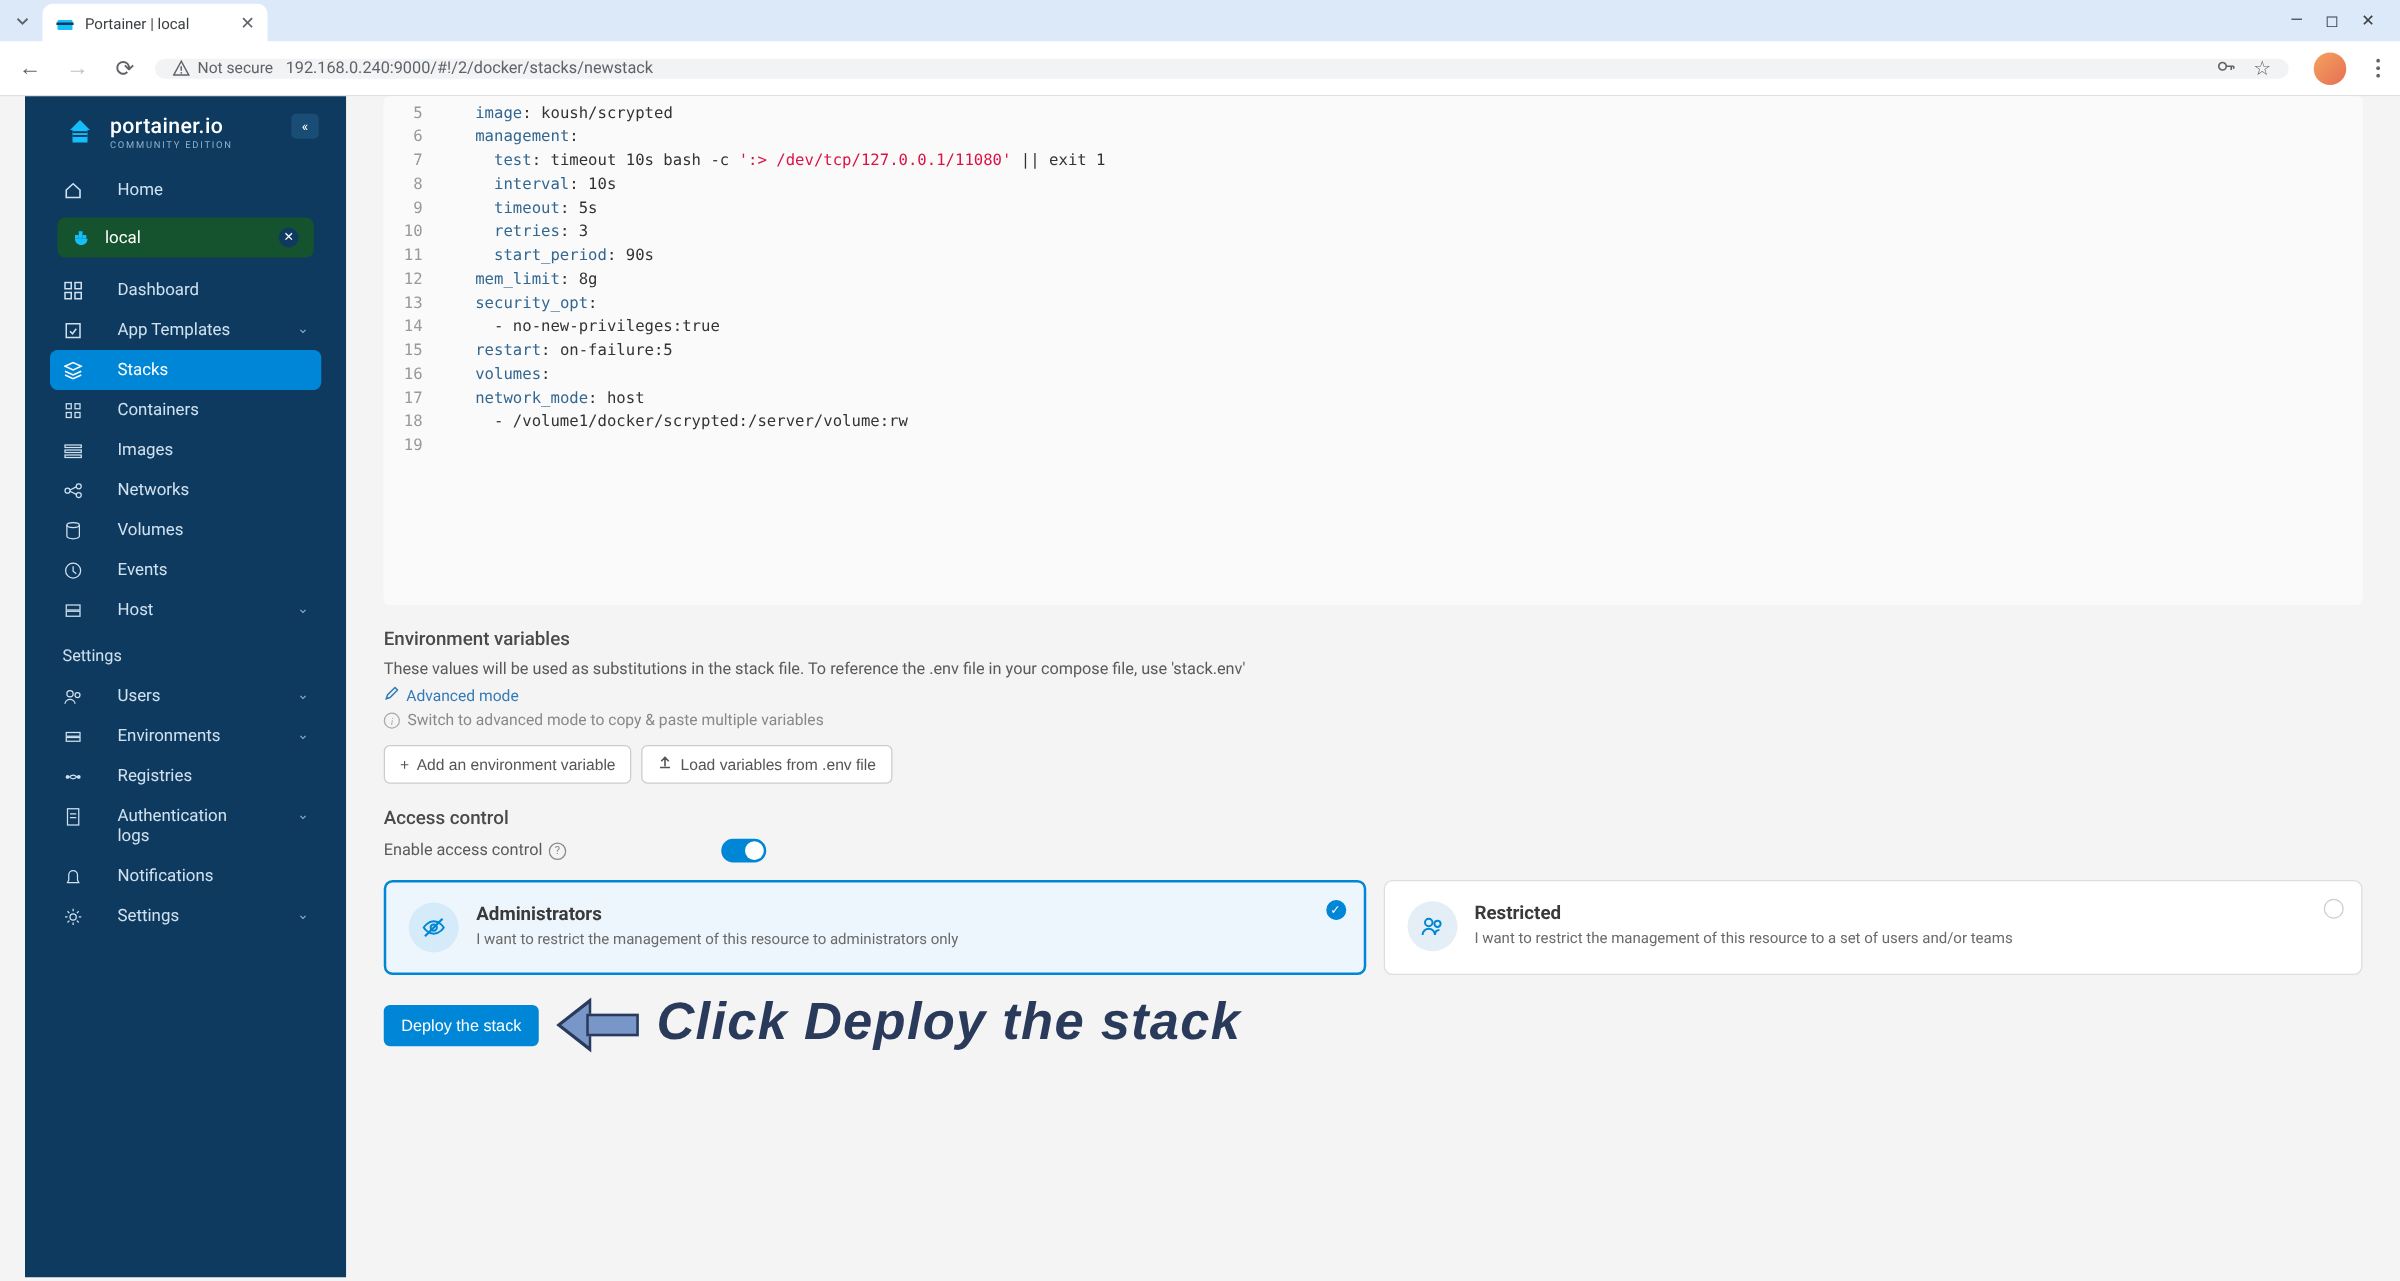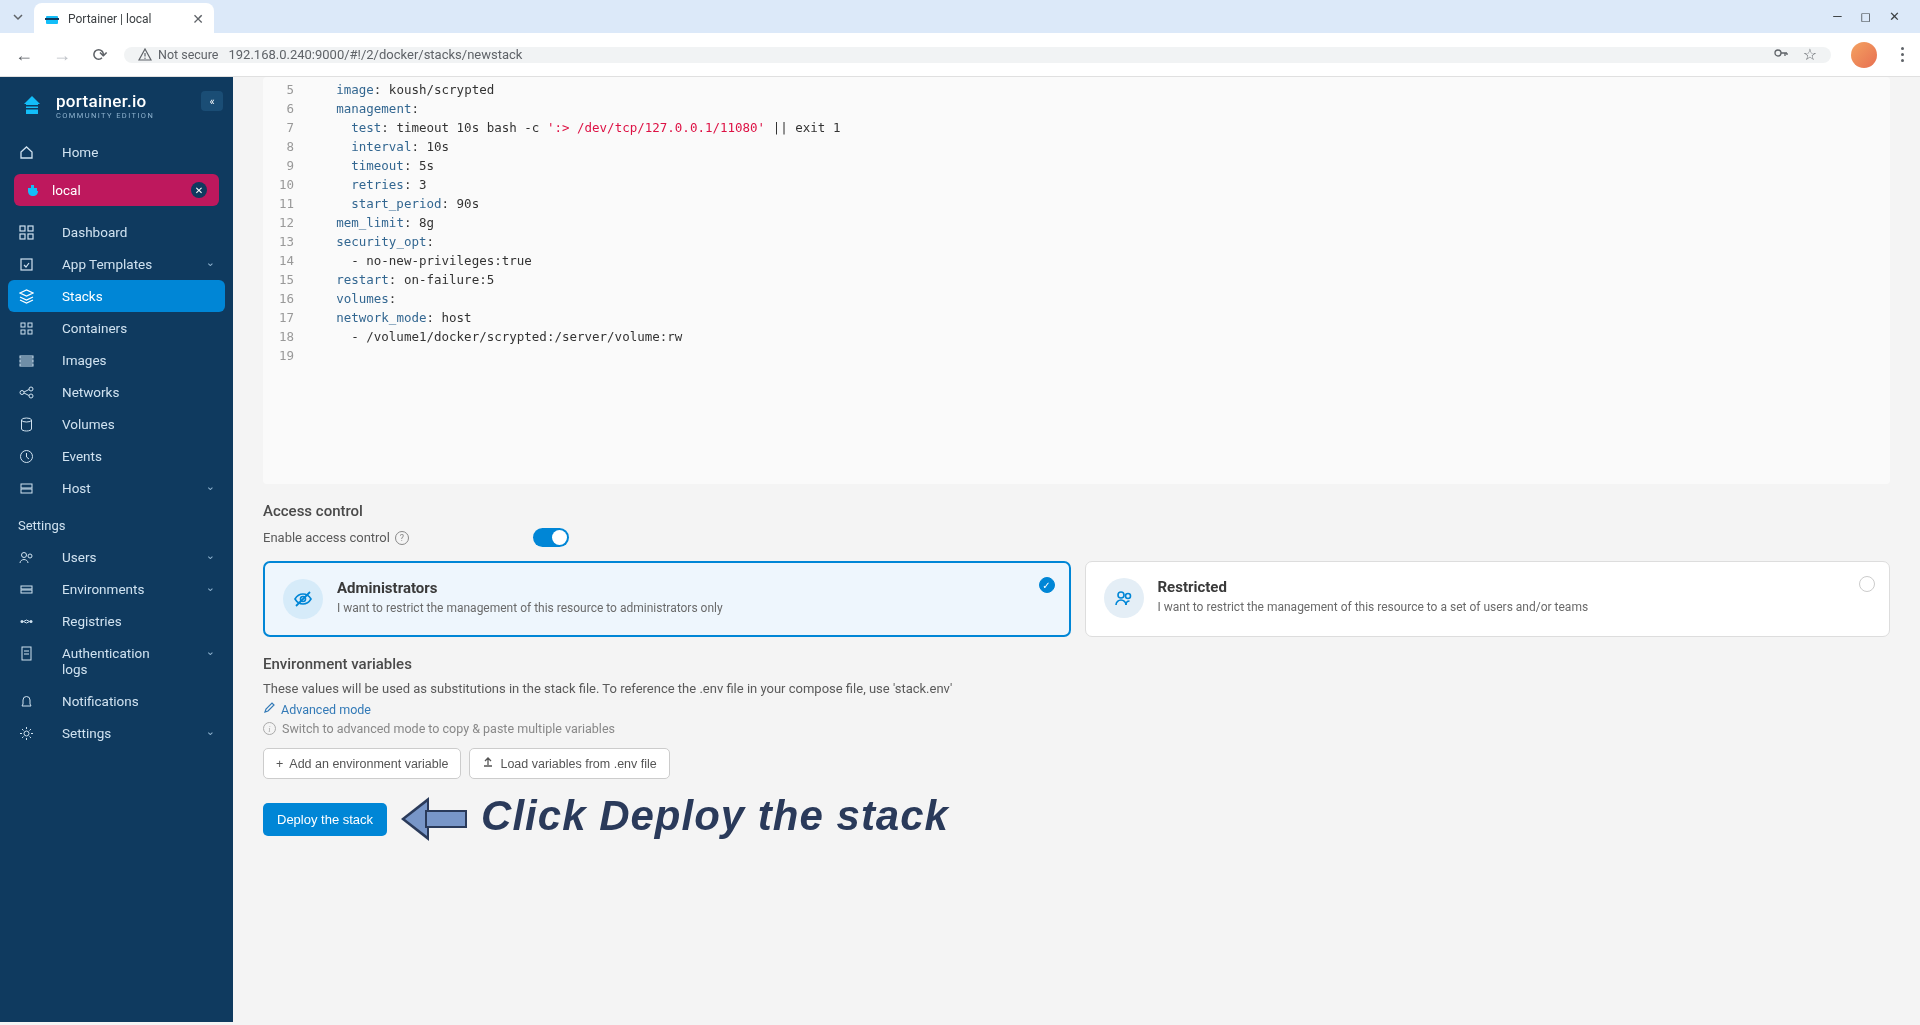--- a/index.html
+++ b/index.html
@@ -23,33 +23,33 @@
 .url-text { color: #5f6368; font-size: 13px; }
 .url-icons { display: flex; gap: 14px; color: #5f6368; align-items: center; }
 .avatar { width: 26px; height: 26px; border-radius: 50%; background: linear-gradient(135deg,#f4a261,#e76f51); margin-left: 10px; }
 .menu-dots { margin-left: 8px; color: #5f6368; cursor: pointer; display: flex; flex-direction: column; gap: 3px; padding: 0 6px; }
 .menu-dots span { width: 3px; height: 3px; background: #5f6368; border-radius: 50%; }
 
 
 .app { display: flex; height: calc(100vh - 80px); }
 
 
-.sidebar { width: 233px; background: #0f3a5f; color: #fff; display: flex; flex-direction: column; padding: 14px 0; overflow-y: auto; }
+.sidebar { width: 257px; background: #0f3a5f; color: #fff; display: flex; flex-direction: column; padding: 14px 12px; overflow-y: auto; margin-left: 20px; }
 .logo-row { display: flex; align-items: center; padding: 0 18px 16px; gap: 10px; position: relative; }
 .logo-icon { width: 28px; height: 28px; }
 .logo-text { display: flex; flex-direction: column; }
 .logo-main { font-size: 17px; font-weight: 500; letter-spacing: 0.3px; }
 .logo-sub { font-size: 7.5px; letter-spacing: 1.4px; color: #8fb3cf; }
 .collapse-btn { position: absolute; right: 10px; top: 0; width: 22px; height: 20px; background: #1a4d75; border-radius: 4px; display: flex; align-items: center; justify-content: center; font-size: 11px; cursor: pointer; }
 
 .nav-item { display: flex; align-items: flex-start; padding: 8px 18px; gap: 28px; font-size: 13.5px; cursor: pointer; color: #d0e2f0; position: relative; }
 .nav-item.active { background: #0086d6; color: #fff; border-radius: 6px; margin: 0 8px; padding: 8px 10px; }
 .nav-icon { width: 16px; height: 16px; display: flex; align-items: center; justify-content: center; flex-shrink: 0; }
 .nav-chevron { margin-left: auto; font-size: 11px; color: #8fb3cf; }
-.env-pill { margin: 6px 14px 10px; background: #be185d; border-radius: 6px; padding: 8px 12px; display: flex; align-items: flex-end; gap: 10px; font-size: 13.5px; position: relative; }
+.env-pill { margin: 6px 14px 10px; background: #14532d; border-radius: 6px; padding: 8px 12px; display: flex; align-items: flex-end; gap: 10px; font-size: 13.5px; position: relative; }
 .env-close { margin-left: auto; width: 16px; height: 16px; background: #0f3a5f; border-radius: 50%; display: flex; align-items: center; justify-content: center; font-size: 10px; cursor: pointer; }
 .section-label { padding: 14px 18px 8px; font-size: 13px; color: #d0e2f0; }
 
 
 .main { flex: 1; background: #f4f4f4; overflow-y: auto; padding: 0 20px 20px; position: relative; }
 .card { background: #fff; border-radius: 8px; padding: 0; margin-top: 0; }
 .editor { background: #fafafa; display: flex; font-family: "SFMono-Regular", Consolas, monospace; font-size: 12.5px; line-height: 1.5; border-radius: 4px; }
 .gutter { padding: 4px 12px 4px 16px; color: #999; text-align: right; user-select: none; }
 .gutter div { height: 19px; }
 .code { padding: 4px 0; flex: 1; }
@@ -394,62 +394,20 @@
               <div class="code-line">&nbsp;</div>
               <div class="code-line">&nbsp;</div>
               <div class="code-line">&nbsp;</div>
               <div class="code-line">&nbsp;</div>
               <div class="code-line">&nbsp;</div>
             </div>
         </div>
       </div>
 
       <div class="section">
-        <div class="section-title">Access control</div>
-        <div class="toggle-row">
-          <span class="toggle-label">
-            <span>Enable access control</span>
-            <span class="help-circle">?</span>
-          </span>
-          <div class="toggle"></div>
-        </div>
-        <div class="access-cards">
-          <div class="access-card selected">
-            <div class="access-icon">
-              <svg width="22" height="22" viewBox="0 0 22 22">
-                  <path d="M3 11s3-5 8-5 8 5 8 5-3 5-8 5-8-5-8-5z" stroke="#0086d6" fill="none" stroke-width="1.6"></path>
-                  <circle cx="11" cy="11" r="2.5" stroke="#0086d6" fill="none" stroke-width="1.6"></circle>
-                  <line x1="4" y1="18" x2="18" y2="4" stroke="#0086d6" stroke-width="1.8"></line>
-                </svg>
-            </div>
-            <div class="access-body">
-              <div class="access-title">Administrators</div>
-              <div class="access-desc">I want to restrict the management of this resource to administrators only</div>
-            </div>
-            <div class="access-check">✓</div>
-          </div>
-          <div class="access-card">
-            <div class="access-icon restricted">
-              <svg width="22" height="22" viewBox="0 0 22 22">
-                  <circle cx="8" cy="8" r="3" stroke="#0086d6" fill="none" stroke-width="1.6"></circle>
-                  <circle cx="15" cy="9" r="2.5" stroke="#0086d6" fill="none" stroke-width="1.6"></circle>
-                  <path d="M3 18c0-3 2.5-5 5-5s5 2 5 5" stroke="#0086d6" fill="none" stroke-width="1.6"></path>
-                  <path d="M13 18c0-2.5 1.5-4 3.5-4" stroke="#0086d6" fill="none" stroke-width="1.6"></path>
-                </svg>
-            </div>
-            <div class="access-body">
-              <div class="access-title">Restricted</div>
-              <div class="access-desc">I want to restrict the management of this resource to a set of users and/or teams</div>
-            </div>
-            <div class="access-check"></div>
-          </div>
-        </div>
-      </div>
-
-      <div class="section">
         <div class="section-title">Environment variables</div>
         <div class="section-desc">These values will be used as substitutions in the stack file. To reference the .env file in your compose file, use 'stack.env'</div>
         <div class="link-row">
           <span><svg width="12" height="12" viewBox="0 0 12 12">
                 <path d="M2 10l1-3 6-6 2 2-6 6z" stroke="#337ab7" fill="none" stroke-width="1.2"></path>
               </svg></span>
           <span>Advanced mode</span>
         </div>
         <div class="info-row">
           <span class="info-circle">i</span>
@@ -463,20 +421,62 @@
           <button class="btn-outline">
             <span><svg width="12" height="12" viewBox="0 0 12 12">
                   <path d="M6 9V2M3 5l3-3 3 3M2 10h8" stroke="#555" fill="none" stroke-width="1.3"></path>
                 </svg></span>
             <span>Load variables from .env file</span>
           </button>
         </div>
       </div>
 
       <div class="section">
+        <div class="section-title">Access control</div>
+        <div class="toggle-row">
+          <span class="toggle-label">
+            <span>Enable access control</span>
+            <span class="help-circle">?</span>
+          </span>
+          <div class="toggle"></div>
+        </div>
+        <div class="access-cards">
+          <div class="access-card selected">
+            <div class="access-icon">
+              <svg width="22" height="22" viewBox="0 0 22 22">
+                  <path d="M3 11s3-5 8-5 8 5 8 5-3 5-8 5-8-5-8-5z" stroke="#0086d6" fill="none" stroke-width="1.6"></path>
+                  <circle cx="11" cy="11" r="2.5" stroke="#0086d6" fill="none" stroke-width="1.6"></circle>
+                  <line x1="4" y1="18" x2="18" y2="4" stroke="#0086d6" stroke-width="1.8"></line>
+                </svg>
+            </div>
+            <div class="access-body">
+              <div class="access-title">Administrators</div>
+              <div class="access-desc">I want to restrict the management of this resource to administrators only</div>
+            </div>
+            <div class="access-check">✓</div>
+          </div>
+          <div class="access-card">
+            <div class="access-icon restricted">
+              <svg width="22" height="22" viewBox="0 0 22 22">
+                  <circle cx="8" cy="8" r="3" stroke="#0086d6" fill="none" stroke-width="1.6"></circle>
+                  <circle cx="15" cy="9" r="2.5" stroke="#0086d6" fill="none" stroke-width="1.6"></circle>
+                  <path d="M3 18c0-3 2.5-5 5-5s5 2 5 5" stroke="#0086d6" fill="none" stroke-width="1.6"></path>
+                  <path d="M13 18c0-2.5 1.5-4 3.5-4" stroke="#0086d6" fill="none" stroke-width="1.6"></path>
+                </svg>
+            </div>
+            <div class="access-body">
+              <div class="access-title">Restricted</div>
+              <div class="access-desc">I want to restrict the management of this resource to a set of users and/or teams</div>
+            </div>
+            <div class="access-check"></div>
+          </div>
+        </div>
+      </div>
+
+      <div class="section">
         <div style="display:flex; align-items:center; gap:14px;">
           <button class="deploy-btn">Deploy the stack</button>
           <div class="annotation">
             <div class="arrow">
               <div class="arrow-head"></div>
               <div class="arrow-body"></div>
             </div>
             <div class="annotation-text">Click Deploy the stack</div>
           </div>
         </div>

